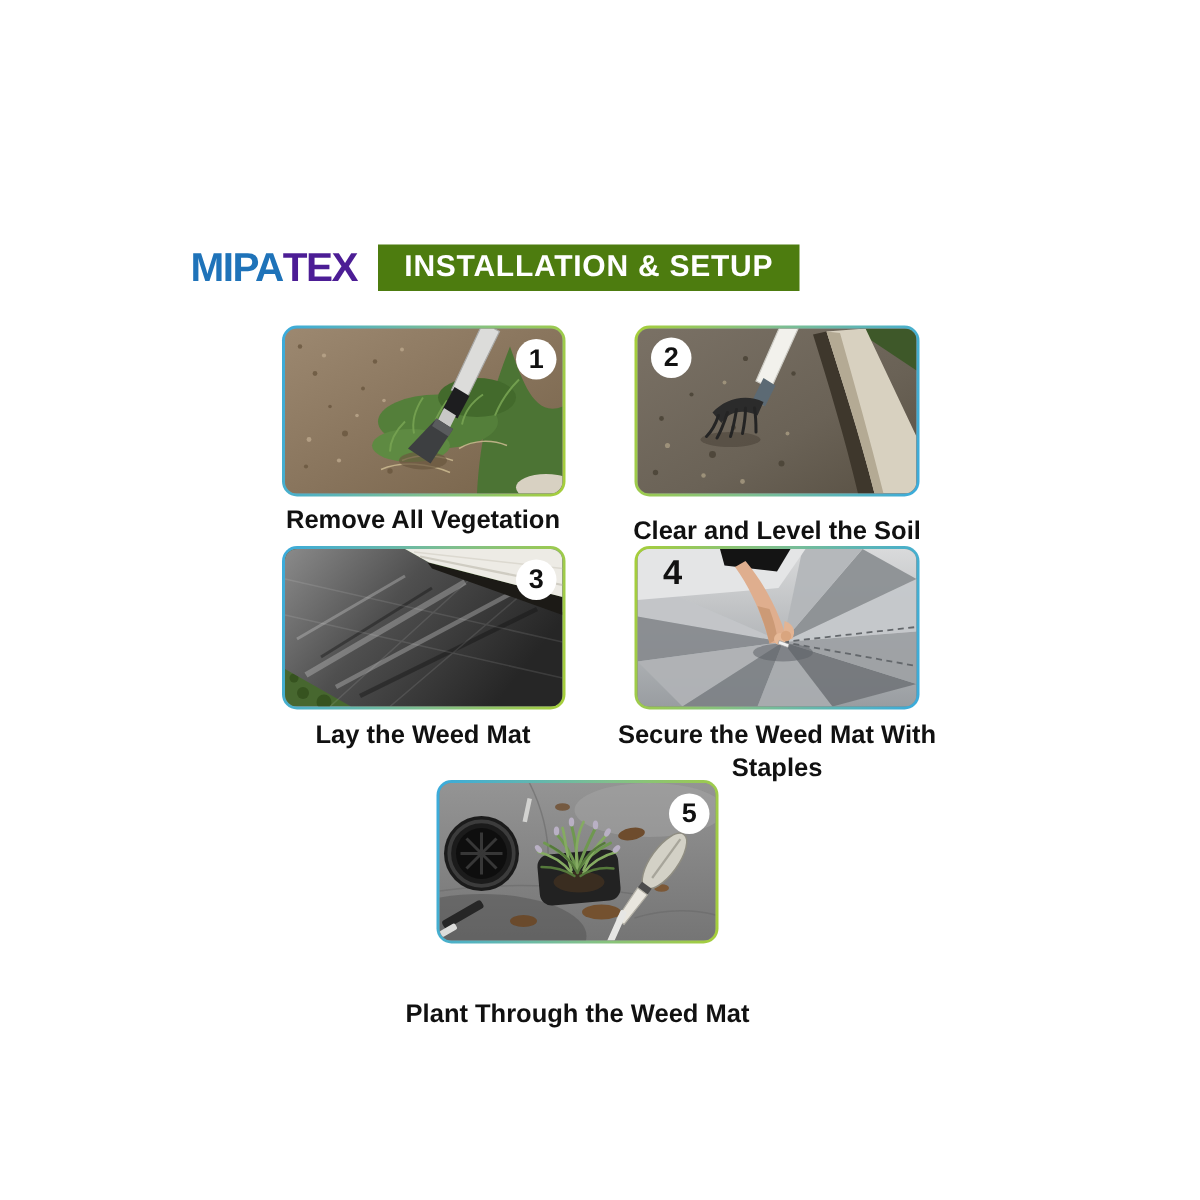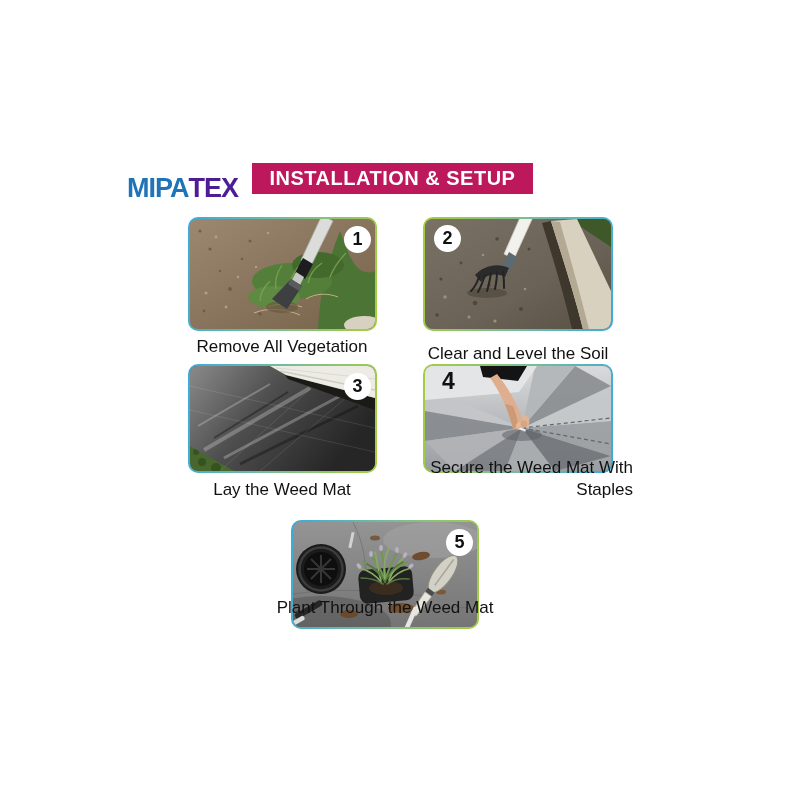--- a/index.html
+++ b/index.html
@@ -2,29 +2,29 @@
 <html><head>
 <meta charset="utf-8">
 <style>
   html,body{margin:0;padding:0;background:#ffffff;}
   .canvas{
     position:relative;width:800px;height:800px;background:#ffffff;
     font-family:"Liberation Sans", sans-serif;overflow:hidden;
   }
   
   .brand{
-    position:absolute;left:127px;top:172px;height:32px;
+    position:absolute;left:127px;top:162px;height:32px;
     display:flex;align-items:center;
     font-weight:bold;font-size:27px;letter-spacing:-1px;
   }
   .brand .blue{color:#1f73b9;}
   .brand .green{color:#4c1d95;}
   .banner{
     position:absolute;left:252px;top:163px;width:281px;height:31px;
-    background:#be185d;color:#ffffff;font-weight:bold;font-size:20px;
+    background:#4d7c0f;color:#ffffff;font-weight:bold;font-size:20px;
     letter-spacing:.5px;display:flex;align-items:center;justify-content:center;
     white-space:nowrap;
   }
   
   .card{position:absolute;border-radius:10px;padding:2px;box-sizing:border-box;}
   .card.bg-bluegreen{background:linear-gradient(100deg,#3aabdc 0%,#7fbf8e 55%,#a6ce39 100%);}
   .card.bg-greenblue{background:linear-gradient(100deg,#a6ce39 0%,#7fbf8e 45%,#3aabdc 100%);}
   .card1{left:188px;top:217px;width:189px;height:114px;}
   .card2{left:423px;top:217px;width:190px;height:114px;}
   .card3{left:188px;top:364px;width:189px;height:109px;}
@@ -39,28 +39,28 @@
     display:flex;align-items:center;justify-content:center;z-index:3;
   }
   .badge-tr{top:7px;right:4px;}
   .badge-tl{top:6px;left:9px;}
   .badge-plain{
     position:absolute;top:2px;left:17px;z-index:3;
     color:#111111;font-weight:bold;font-size:23px;background:transparent;
   }
   
   .caption{
-    position:absolute;font-weight:normal;color:#111111;font-size:17px;
+    position:absolute;font-weight:bold;color:#111111;font-size:17px;
     text-align:center;line-height:1.3;white-space:pre-line;
   }
   .cap1{left:177px;top:336px;width:210px;}
   .cap2{left:413px;top:343px;width:210px;}
   .cap3{left:177px;top:479px;width:210px;}
-  .cap4{left:403px;top:457px;width:230px;text-align:right;}
-  .cap5{left:265px;top:597px;width:240px;}
+  .cap4{left:403px;top:479px;width:230px;}
+  .cap5{left:265px;top:665px;width:240px;}
 </style>
 </head>
 <body>
 
 <div class="canvas">
 
   <div class="brand">
     <span class="blue">MIPA</span>
       <span class="green">TEX</span>
   </div>

